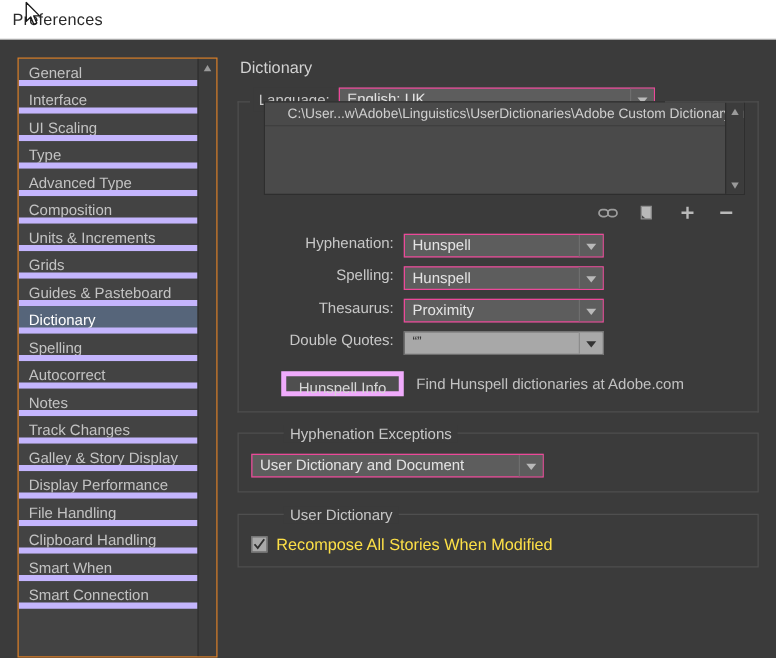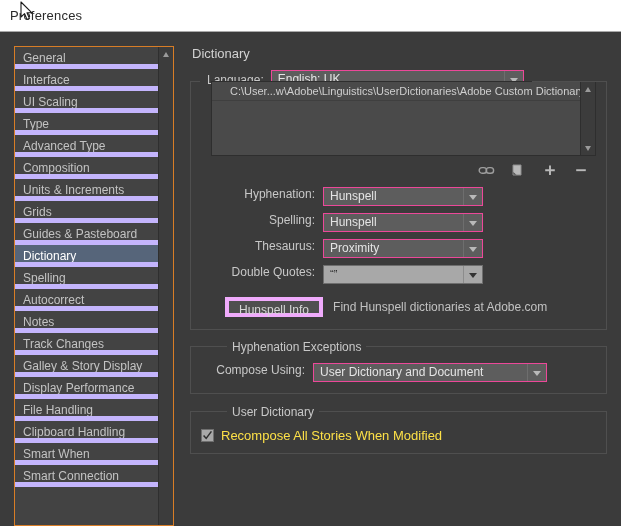--- a/index.html
+++ b/index.html
@@ -451,21 +451,20 @@
 
       <div id="hunspell-row">
         <div id="hunspell-btn">Hunspell Info</div>
         <span id="hunspell-hint">Find Hunspell dictionaries at Adobe.com</span>
       </div>
     </div>
 
     <div class="group" id="hyph-group">
       <span class="group-label">Hyphenation Exceptions</span>
       <div class="field-row">
-        <span class="flabel">Compose Using:</span>
         <div class="combo" id="compose-combo">
           <span class="val">User Dictionary and Document</span>
           <span class="arrow-box"></span>
         </div>
       </div>
     </div>
 
     <div class="group" id="userdict-group">
       <span class="group-label">User Dictionary</span>
       <div class="check-row">

